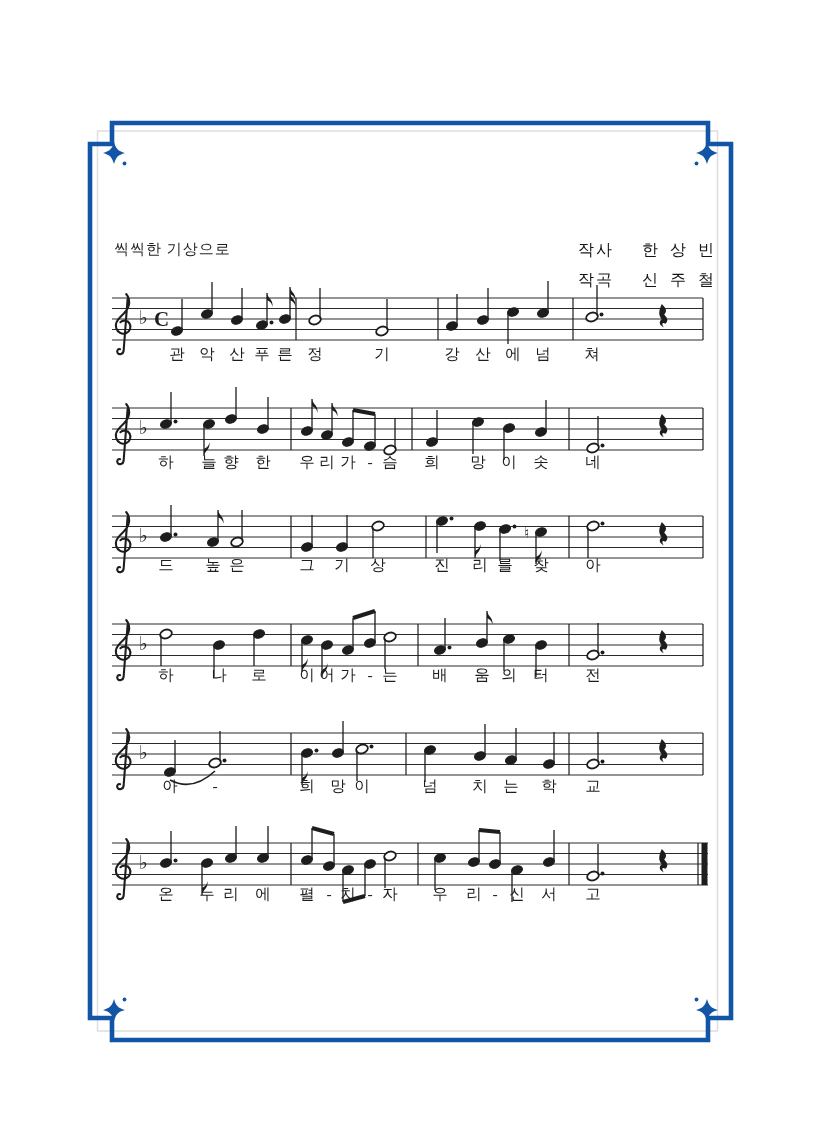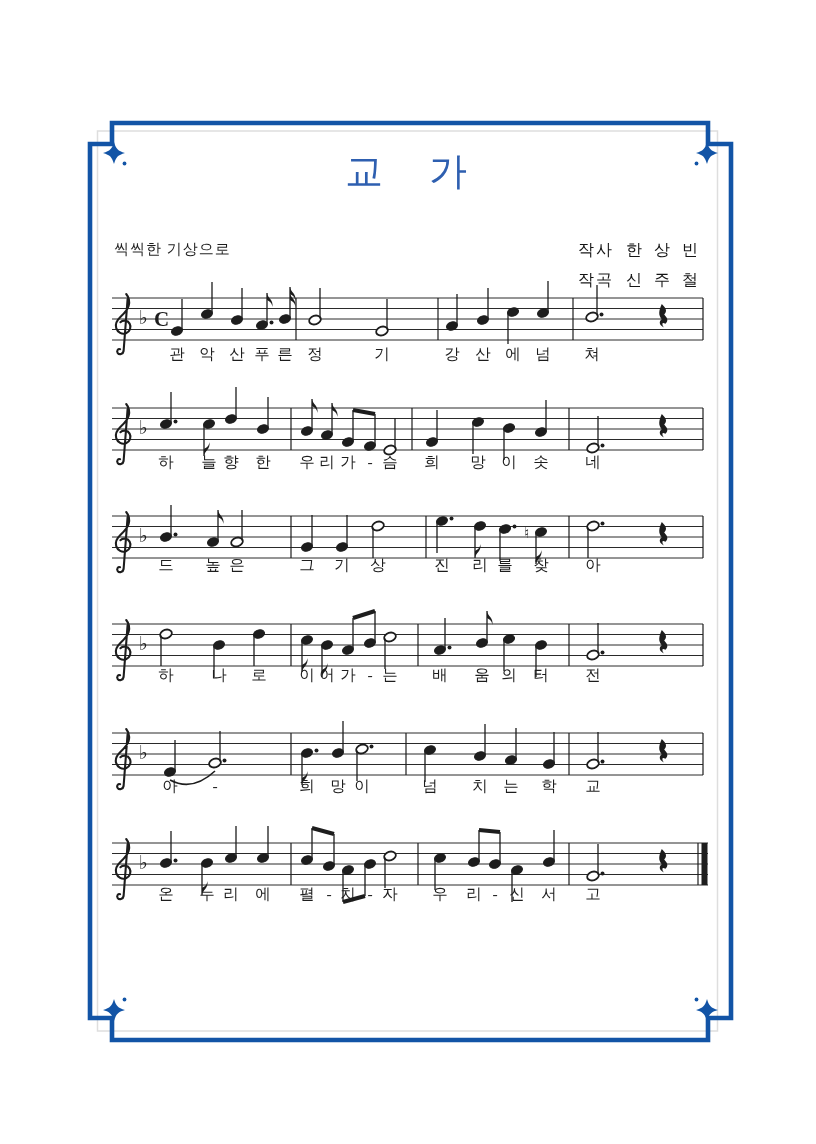--- a/index.html
+++ b/index.html
@@ -2,21 +2,21 @@
 <html><head>
 <meta charset="utf-8">
 <style>
   html,body{margin:0;padding:0;background:#ffffff;}
   .page{position:relative;width:816px;height:1144px;background:#ffffff;
         font-family:"Liberation Serif","DejaVu Serif",serif;overflow:hidden;}
   .title{position:absolute;left:0;top:146px;width:100%;text-align:center;
          font-size:38px;letter-spacing:4px;white-space:pre;font-weight:500;}
   .tempo{position:absolute;left:114px;top:240px;font-size:15px;color:#1d1d1d;letter-spacing:1px;}
   .credit-row{position:absolute;left:578px;font-size:16px;color:#141414;display:flex;}
-  .credit-row .role{letter-spacing:2px;margin-right:12px;}
+  .credit-row .role{letter-spacing:2px;margin-right:28px;}
   .credit-row .name{letter-spacing:4px;text-align:right;}
   #notation{position:absolute;left:0;top:0;}
   .lyric{position:absolute;width:32px;margin-left:-16px;text-align:center;
          font-size:15.5px;color:#1d1d1d;line-height:18px;}
 </style>
 </head>
 <body>
 
 <div class="page">
   <svg id="notation" width="816" height="1144" viewBox="0 0 816 1144">
@@ -528,21 +528,20 @@
         <line x1="343" y1="902" x2="365" y2="896" stroke="#1d1d1d" stroke-width="4"></line>
         <g>
           <line x1="479" y1="860.5" x2="479" y2="830" stroke="#1d1d1d" stroke-width="1.3"></line>
         </g>
         <g>
           <line x1="500" y1="862.5" x2="500" y2="832" stroke="#1d1d1d" stroke-width="1.3"></line>
         </g>
         <line x1="479" y1="830" x2="500" y2="832" stroke="#1d1d1d" stroke-width="4"></line>
       </g>
     </svg>
-  <div class="title" id="title" style="color: rgb(46, 95, 176);">교　가</div>
   <div class="tempo">씩씩한 기상으로</div>
   <div class="credit-row" style="top:240px">
     <span class="role">작사</span>
     <span class="name">한 상 빈</span>
   </div>
   <div class="credit-row" style="top:270px">
     <span class="role">작곡</span>
     <span class="name">신 주 철</span>
   </div>
   <div id="lyrics-layer">

